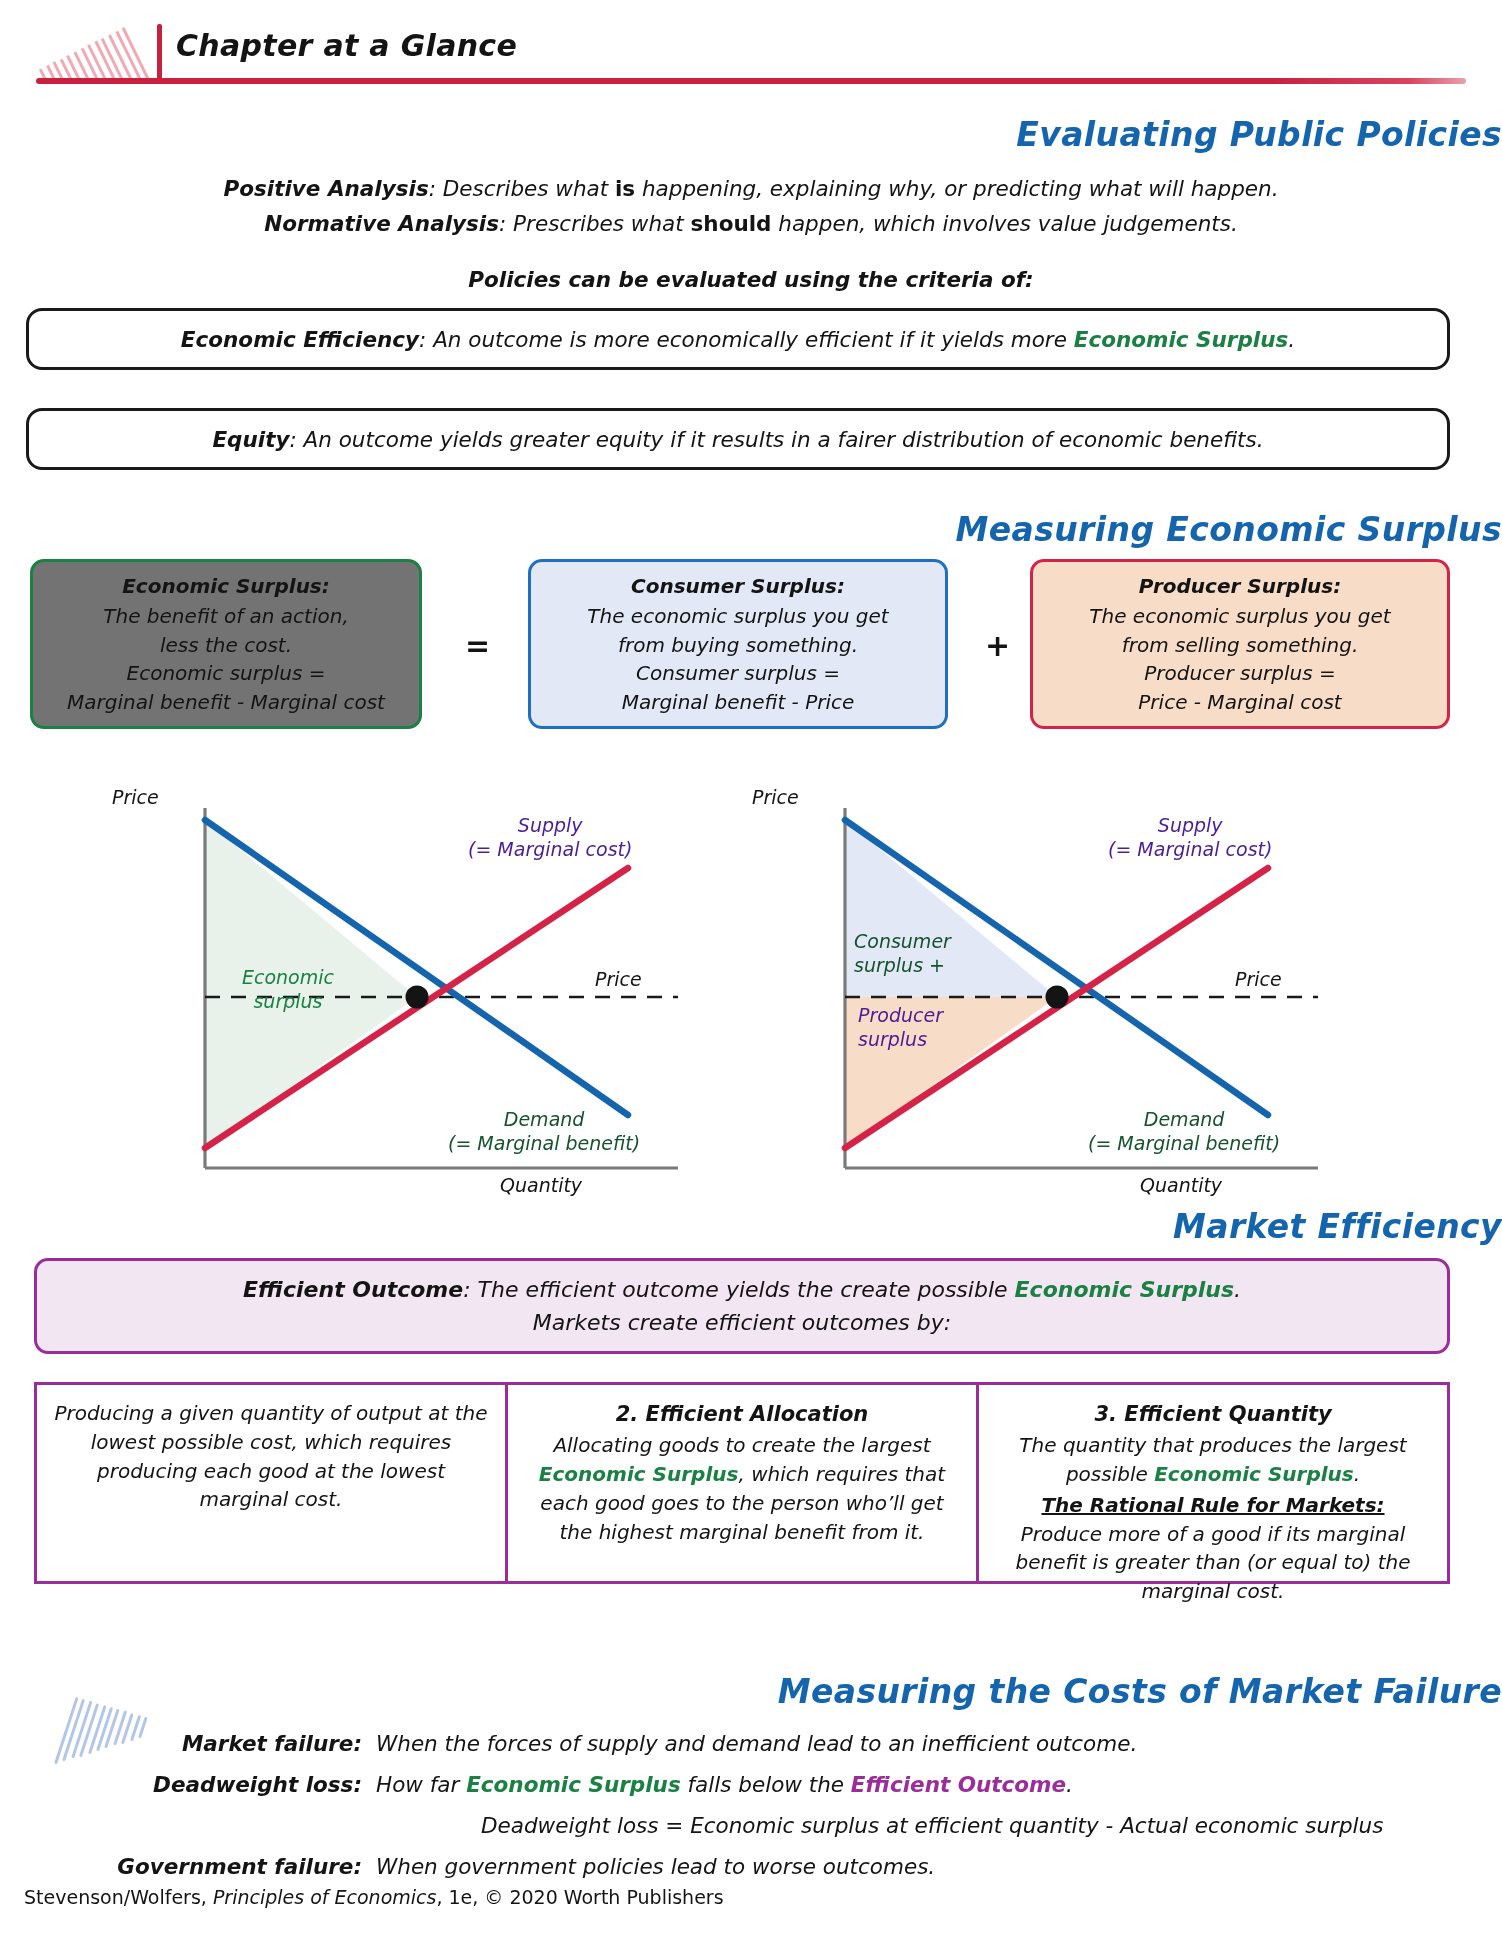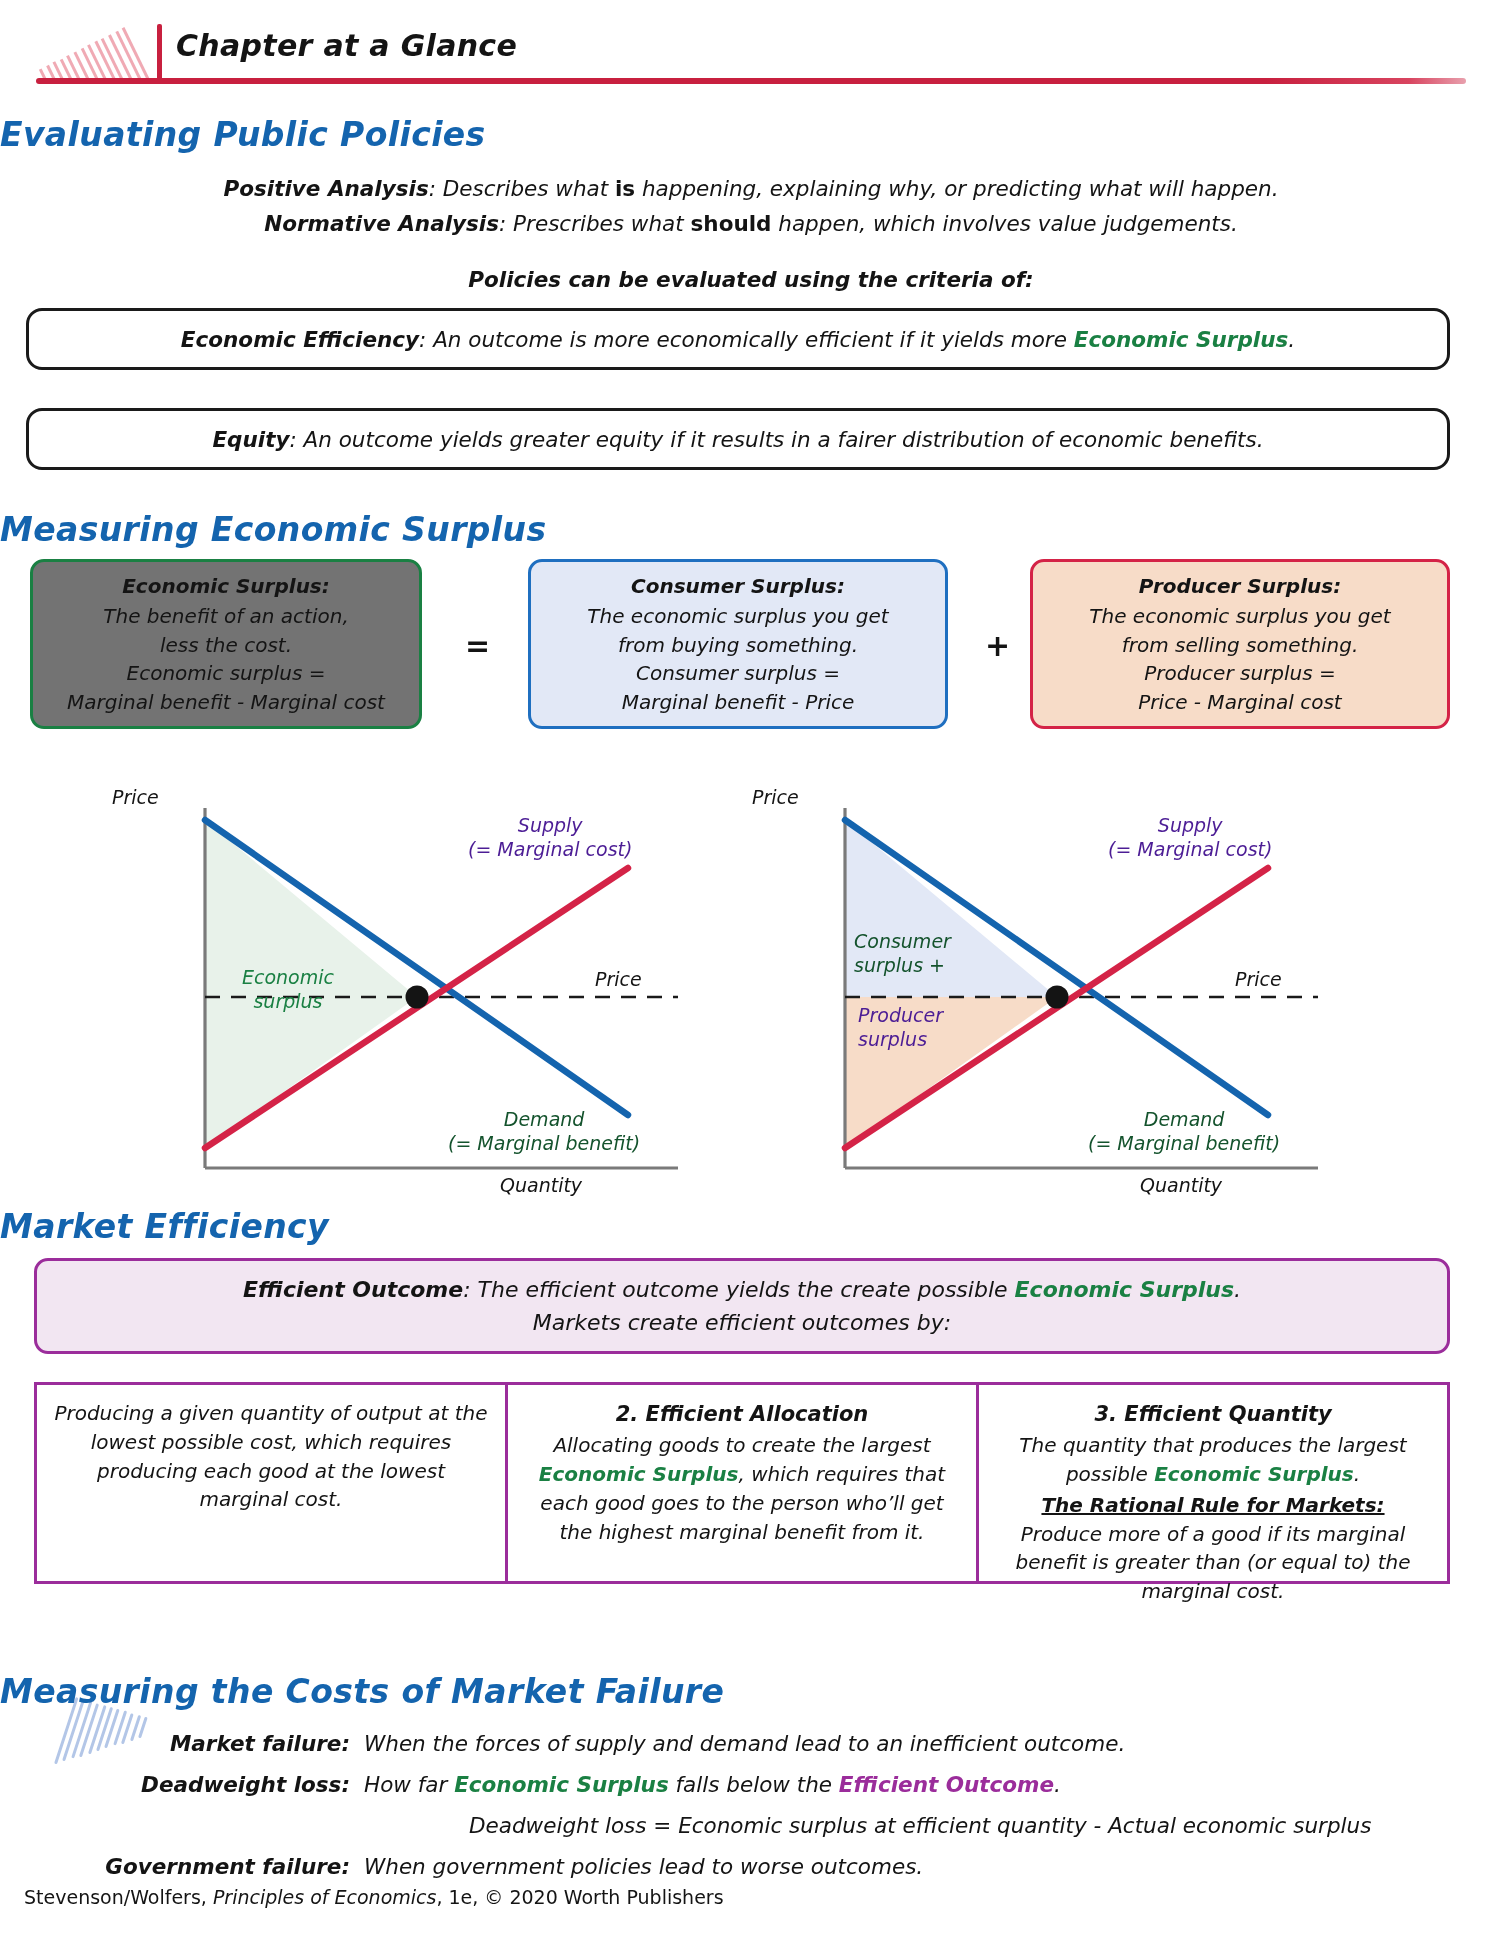--- a/index.html
+++ b/index.html
@@ -13,21 +13,21 @@
   
   #header{position:absolute;left:0;top:0;width:1502px;height:86px;}
   #hdr-hatch{position:absolute;left:38px;top:22px;width:120px;height:58px;overflow:hidden;}
   #hdr-hatch i{position:absolute;display:block;width:2.6px;background:#f0aab4;transform-origin:bottom center;}
   #hdr-vrule{position:absolute;left:157px;top:24px;width:5px;height:57px;background:#c8203f;border-radius:2px;}
   #hdr-title{position:absolute;left:176px;top:28px;font-size:30px;font-weight:700;color:#141414;letter-spacing:.3px;}
   #hdr-rule{position:absolute;left:36px;top:78px;width:1430px;height:6px;
       background:linear-gradient(90deg,#c8203f 0%,#c8203f 86%,#d8445f 96%,#e8a0ad 100%);border-radius:3px;}
 
   
-  .sec-head{position:absolute;width:1502px;text-align:left;color:#1464ae;
+  .sec-head{position:absolute;width:1502px;text-align:right;color:#1464ae;
       font-size:33px;font-weight:700;font-style:italic;letter-spacing:.4px;}
 
   
   .ctr{position:absolute;width:1502px;text-align:center;}
   .t20{font-size:21.5px;color:#141414;font-style:italic;}
   .b{font-weight:700;font-style:normal;}
   .bi{font-weight:700;font-style:italic;}
   .green{color:#1a8043;font-weight:700;font-style:italic;}
   .purple{color:#9b2d9b;font-weight:700;font-style:italic;}
 
@@ -59,21 +59,21 @@
   #eff-cols{position:absolute;border:3px solid #9b2d9b;box-sizing:border-box;display:flex;background:#fff;}
   .effcol{flex:1;box-sizing:border-box;padding:14px 16px 10px;text-align:center;
       font-size:20px;font-style:italic;color:#141414;line-height:1.44;}
   .effcol + .effcol{border-left:3px solid #9b2d9b;}
   .effcol .ch{font-weight:700;font-style:italic;display:block;margin-bottom:2px;font-size:21px;}
   .rule-hd{font-weight:700;font-style:italic;text-decoration:underline;display:block;margin-top:2px;}
 
   
   #bot-hatch{position:absolute;left:48px;top:1690px;width:110px;height:82px;overflow:hidden;}
   #bot-hatch i{position:absolute;display:block;width:3px;background:#b3c6e7;transform-origin:bottom center;border-radius:2px;}
-  .mfrow{position:absolute;display:flex;align-items:center;font-size:21.5px;font-style:italic;color:#141414;}
+  .mfrow{position:absolute;display:flex;align-items:center;font-size:21.5px;font-style:italic;color:#141414;padding-left:12px;}
   .mfterm{width:250px;text-align:right;font-weight:700;font-style:italic;padding-right:14px;flex:none;}
 
   #credit{position:absolute;left:24px;top:1886px;font-size:19px;color:#141414;font-style:normal;}
   #credit em{font-style:italic;}
 </style>
 </head>
 <body>
 
 <div id="header">
   <div id="hdr-hatch">

